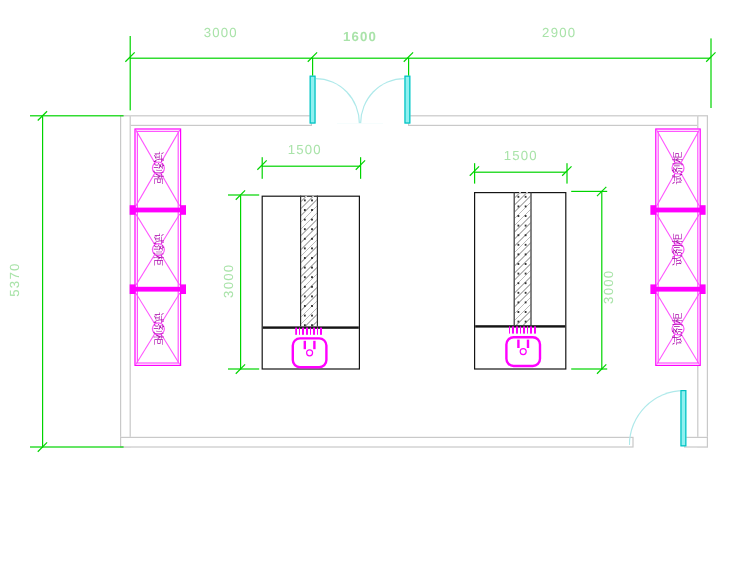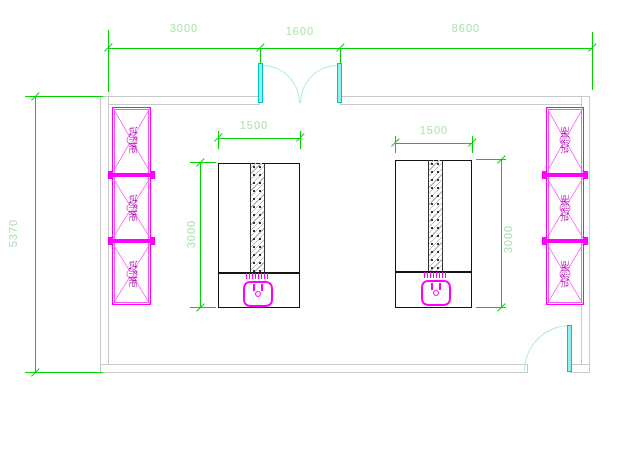--- a/index.html
+++ b/index.html
@@ -80,22 +80,22 @@
   <div class="dl-h" style="left:108px;top:48px;width:484px;"></div>
   <div class="dl-v" style="left:108px;top:30px;height:62px;"></div>
   <div class="dl-v" style="left:592px;top:32px;height:58px;"></div>
   <div class="dl-v" style="left:260px;top:48px;height:15px;"></div>
   <div class="dl-v" style="left:340px;top:48px;height:15px;"></div>
   <div class="tick" style="left:103px;top:47px;"></div>
   <div class="tick" style="left:255px;top:47px;"></div>
   <div class="tick" style="left:335px;top:47px;"></div>
   <div class="tick" style="left:587px;top:47px;"></div>
   <div class="dimtext" style="left:159px;top:22px;">3000</div>
-  <div class="dimtext" style="left:275px;top:25px;">1600</div>
-  <div class="dimtext" style="left:441px;top:22px;">8600</div>
+  <div class="dimtext" style="left:275px;top:25px;font-weight:bold;">1600</div>
+  <div class="dimtext" style="left:441px;top:22px;">2900</div>
 
   <div class="dl-v" style="left:35px;top:97px;height:276px;"></div>
   <div class="dl-h" style="left:25px;top:96px;width:78px;"></div>
   <div class="dl-h" style="left:25px;top:372px;width:78px;"></div>
   <div class="tick" style="left:30px;top:96px;"></div>
   <div class="tick" style="left:30px;top:372px;"></div>
   <div class="dimtext v" style="left:-12px;top:227px;">5370</div>
 
   <div class="cab-col" style="left:112px;top:107px;width:39px;height:198px;">
     <div class="cab-cell" style="top:0;height:64px;">

